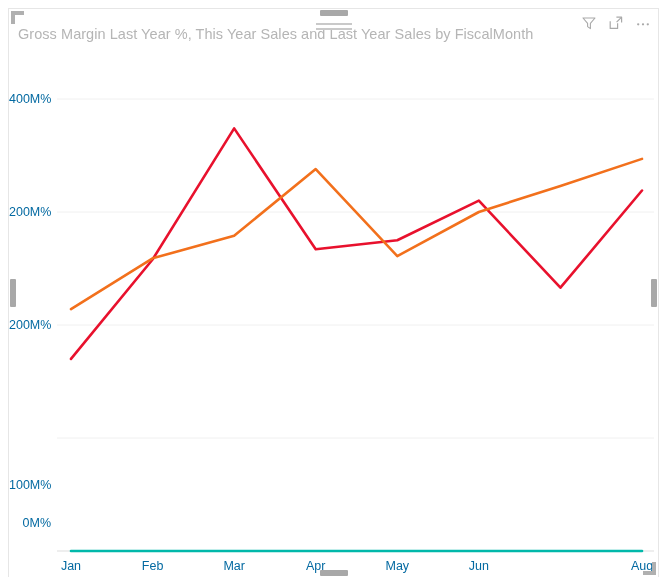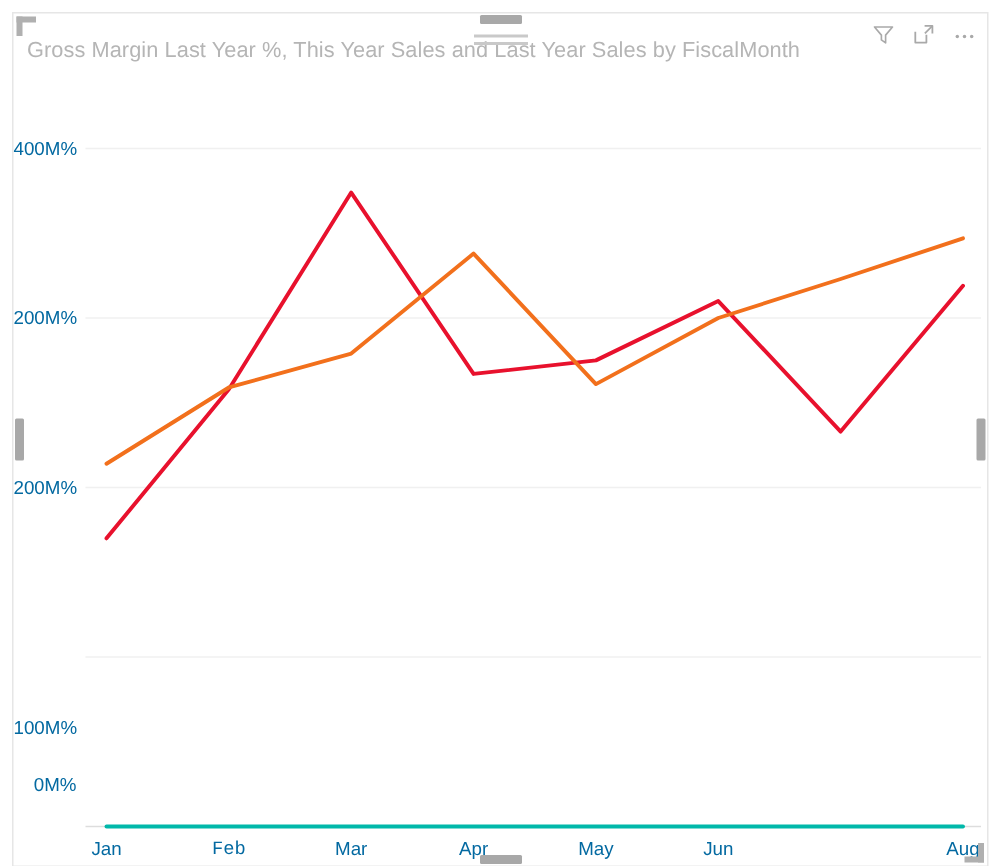--- a/index.html
+++ b/index.html
@@ -245,21 +245,21 @@
     </svg>
     <div id="y-ticks">
         <div class="axis-tick-label y-tick" style="left: 0px; width: 42px; top: 18px;">400M%</div>
         <div class="axis-tick-label y-tick" style="left: 0px; width: 42px; top: 131px;">200M%</div>
         <div class="axis-tick-label y-tick" style="left: 0px; width: 42px; top: 244px;">200M%</div>
         <div class="axis-tick-label y-tick" style="left: 0px; width: 42px; top: 376px; margin-top: 28px;">100M%</div>
         <div class="axis-tick-label y-tick" style="left: 0px; width: 42px; top: 442px;">0M%</div>
       </div>
     <div id="x-ticks">
         <div class="axis-tick-label x-tick" style="left: 62px; top: 478px;">Jan</div>
-        <div class="axis-tick-label x-tick" style="left: 143.571px; top: 478px; font-family: Liberation Mono, monospace;">Feb</div>
+        <div class="axis-tick-label x-tick" style="left: 143.571px; top: 478px;">Feb</div>
         <div class="axis-tick-label x-tick" style="left: 225.143px; top: 478px;">Mar</div>
         <div class="axis-tick-label x-tick" style="left: 306.714px; top: 478px;">Apr</div>
         <div class="axis-tick-label x-tick" style="left: 388.286px; top: 478px;">May</div>
         <div class="axis-tick-label x-tick" style="left: 469.857px; top: 478px;">Jun</div>
         <div class="axis-tick-label x-tick" style="left: 551.429px; top: 478px; margin-top: 30px;">Jul</div>
         <div class="axis-tick-label x-tick" style="left: 633px; top: 478px;">Aug</div>
       </div>
   </div>
 
 </div>

